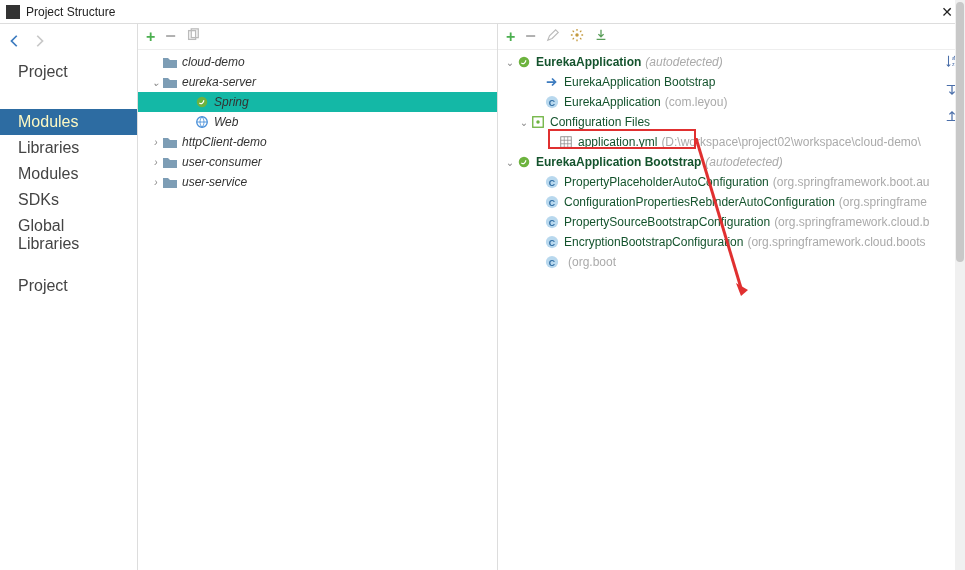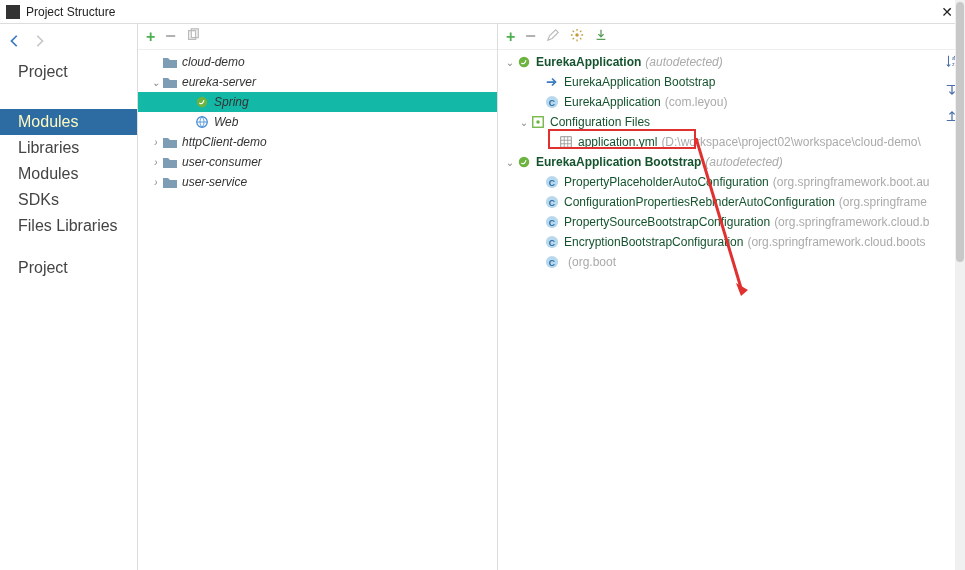--- a/index.html
+++ b/index.html
@@ -68,21 +68,21 @@
           </svg></span>
     </div>
     <div id="sb1">
         <div class="sidebar-item">Project</div>
         <div class="sidebar-item selected">Modules</div>
         <div class="sidebar-item">Libraries</div>
         <div class="sidebar-item">Modules</div>
       </div>
     <div id="sb2">
         <div class="sidebar-item">SDKs</div>
-        <div class="sidebar-item">Files Libraries</div>
+        <div class="sidebar-item">Global Libraries</div>
       </div>
     <div style="height:16px"></div>
     <div id="sb3">
         <div class="sidebar-item">Project</div>
       </div>
   </div>
 
   <div class="middle">
     <div class="toolbar">
       <span class="plus-ic">+</span>

